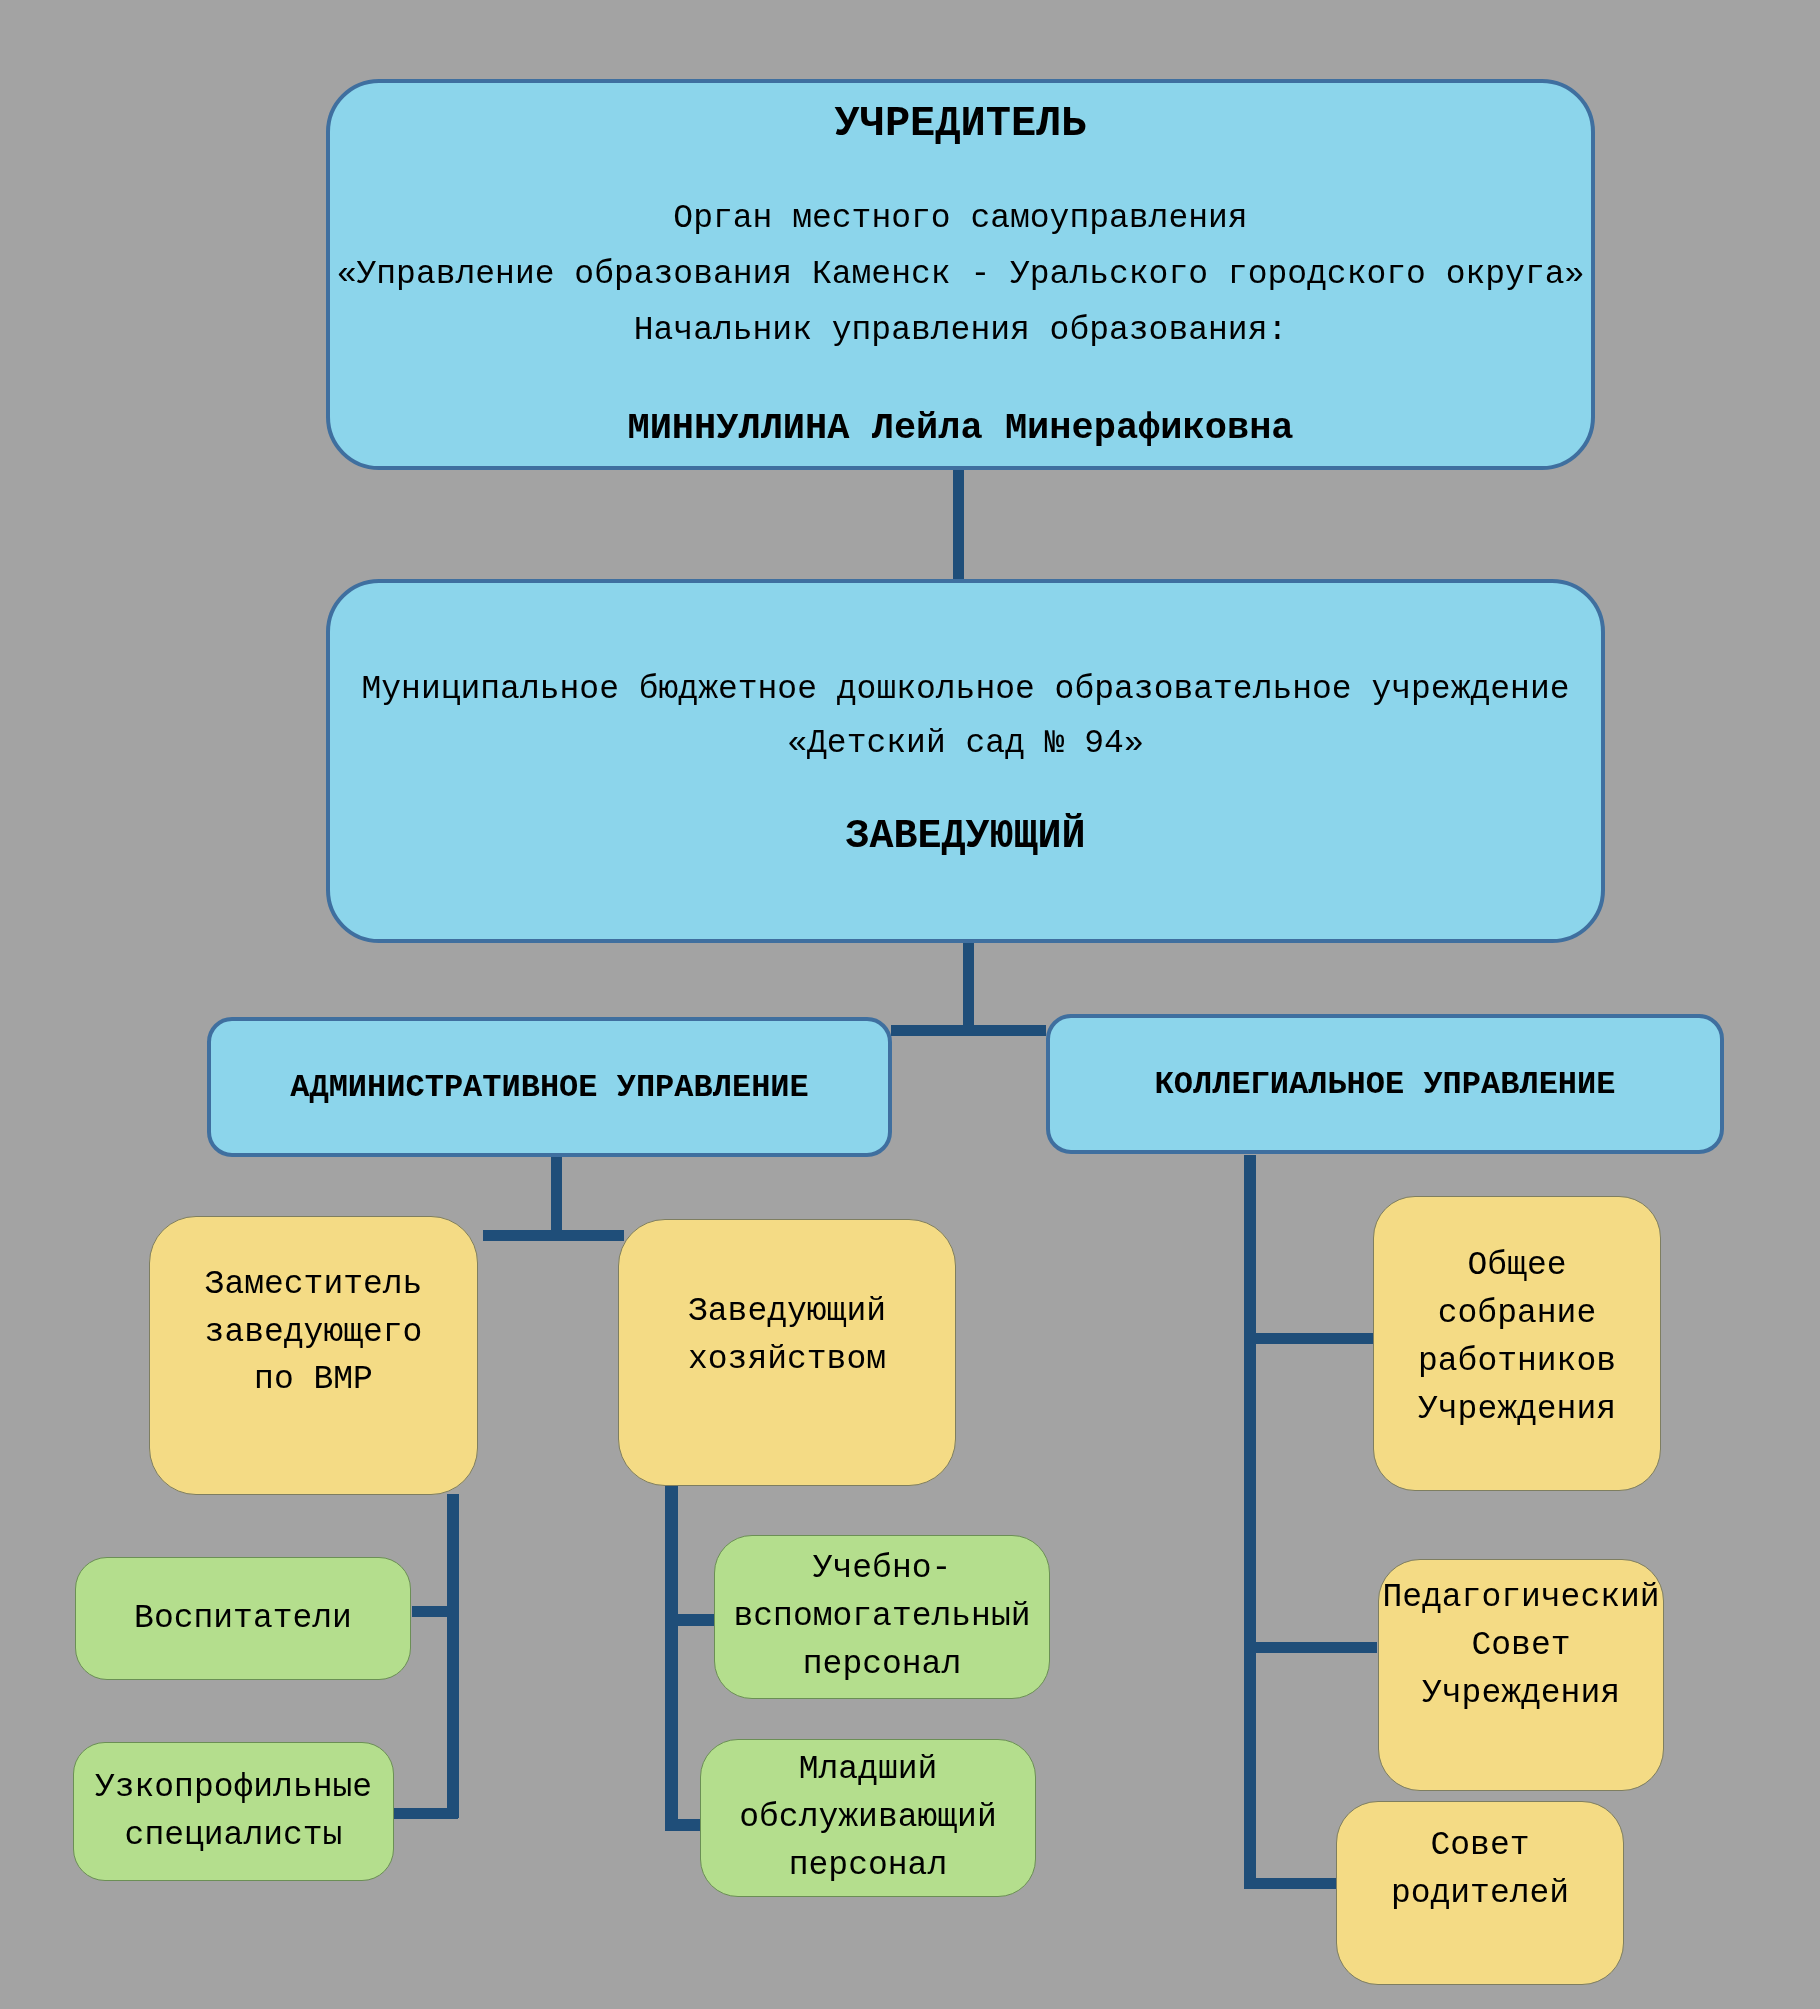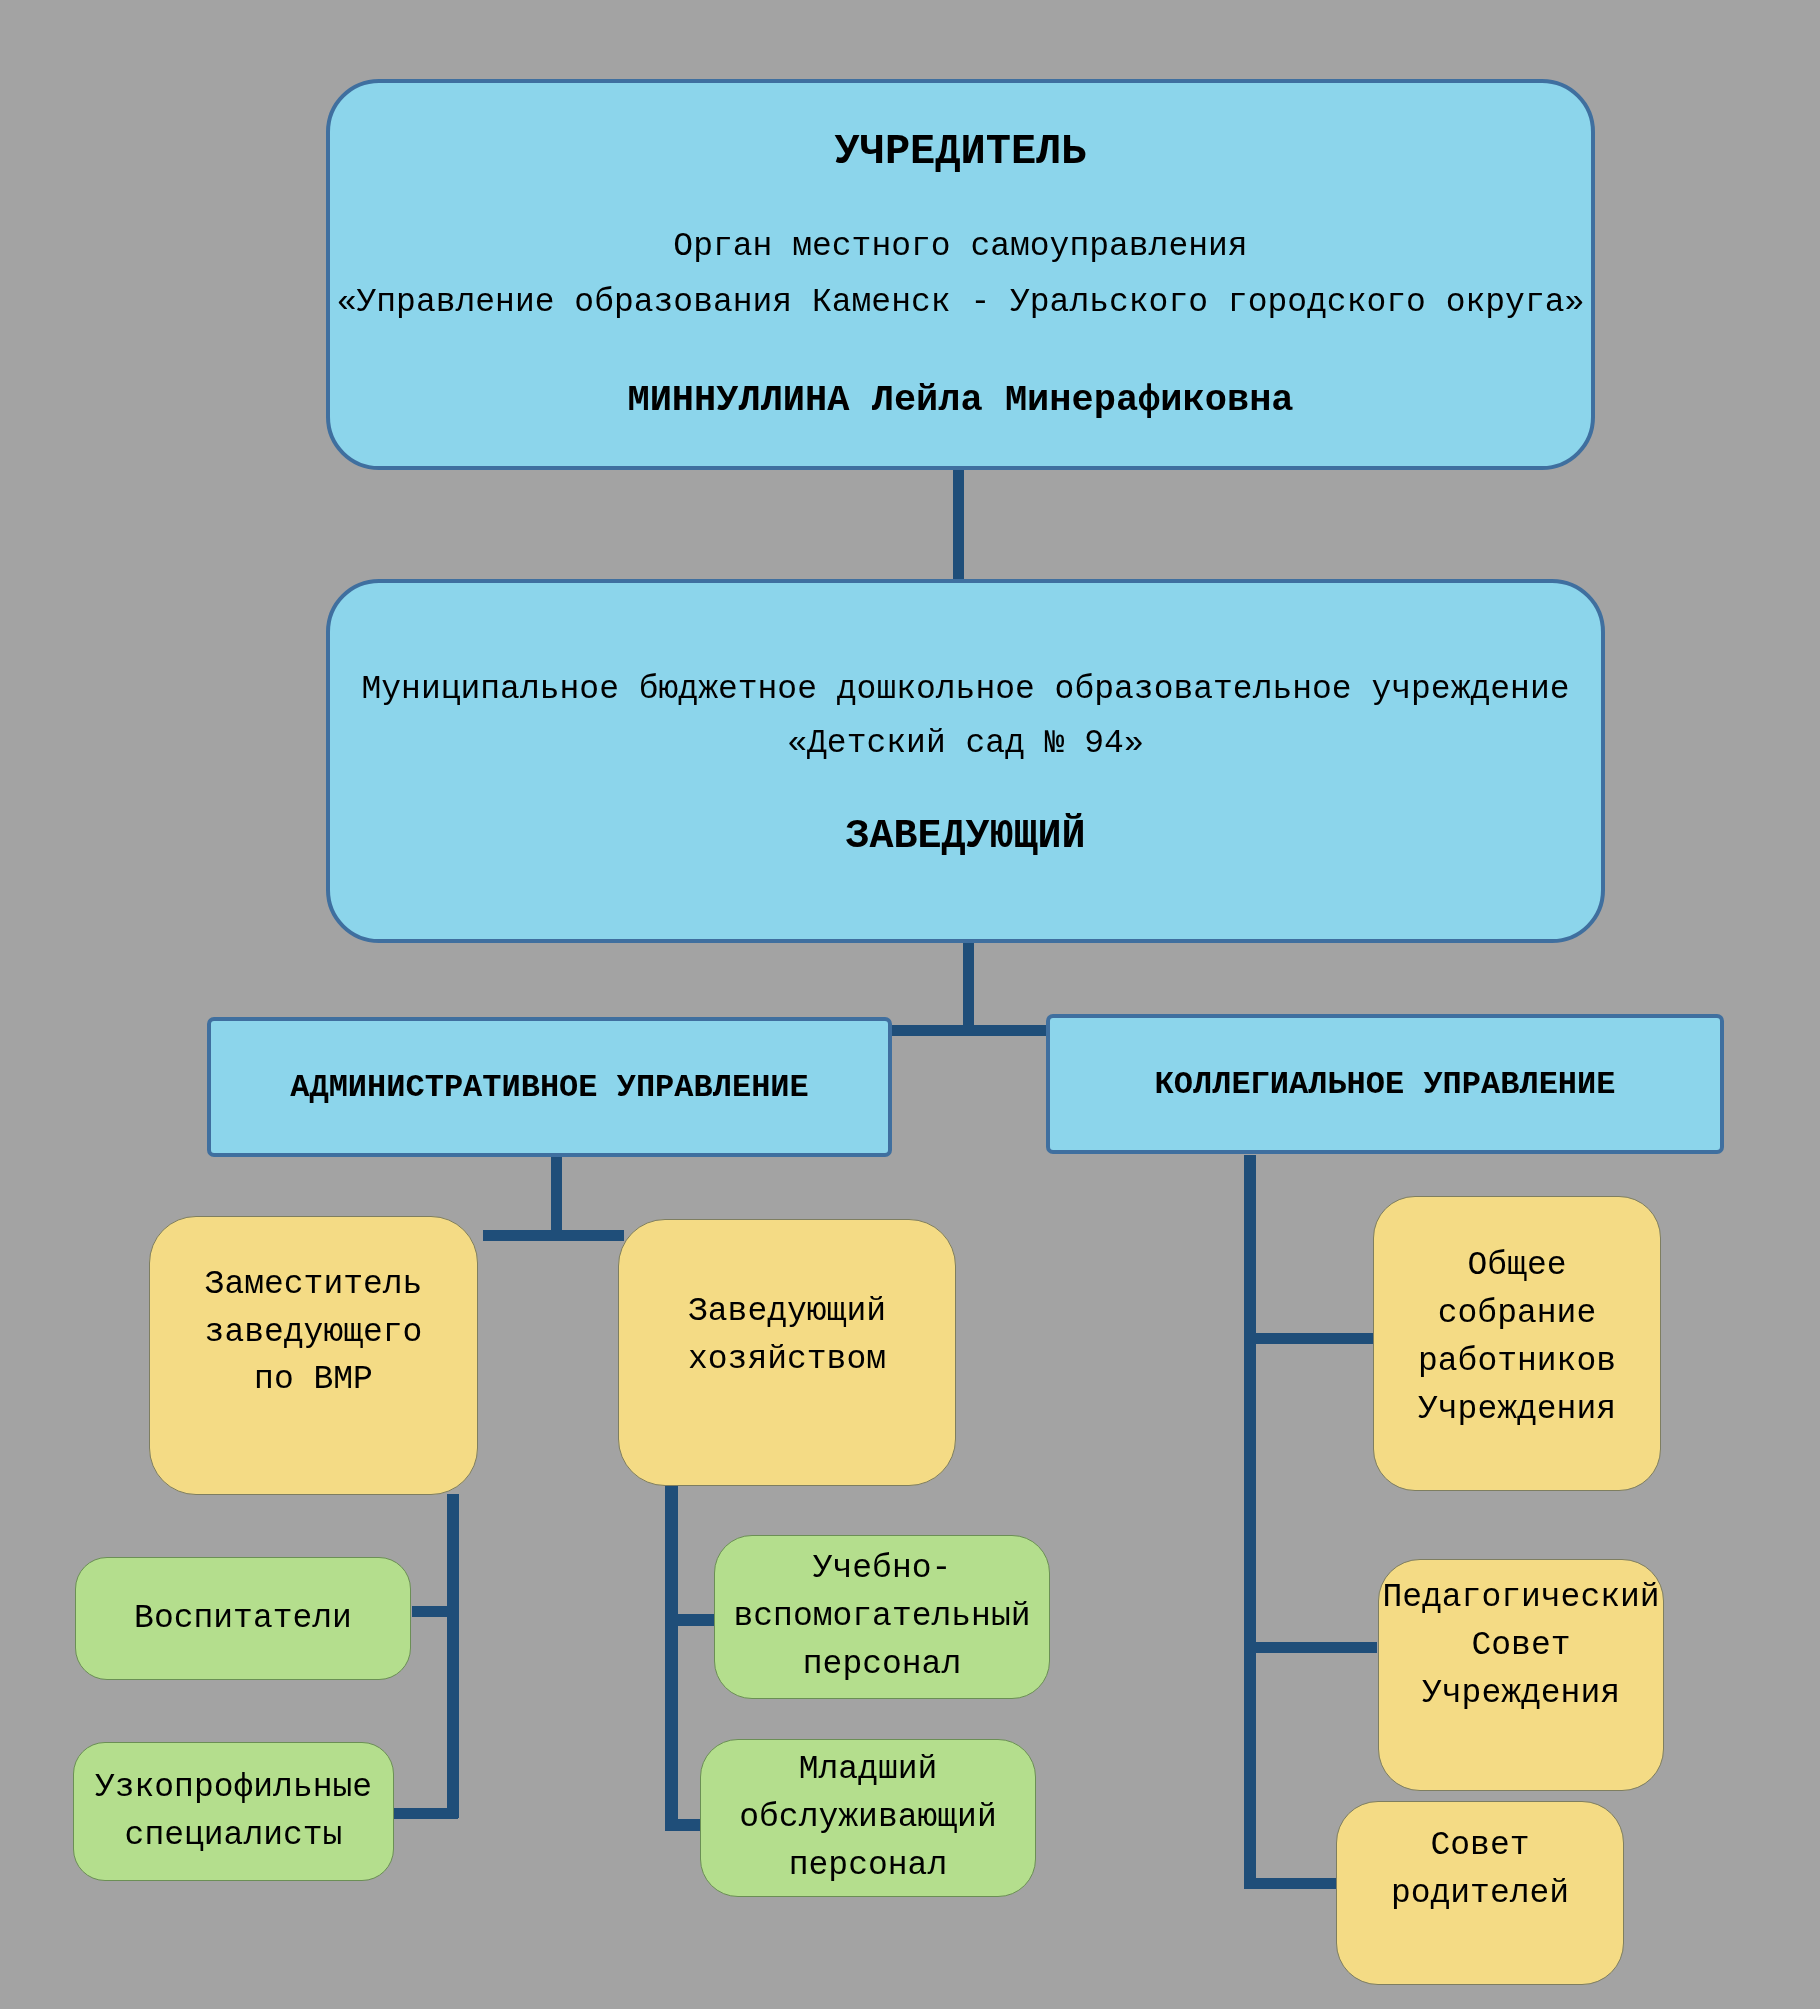--- a/index.html
+++ b/index.html
@@ -20,21 +20,21 @@
     flex-direction: column;
     align-items: center;
     justify-content: center;
     text-align: center;
   }
   .blue {
     background: var(--blue-fill, #8CD5EB);
     border: 4.2px solid var(--blue-border, #3F6F9F);
     border-radius: 53px;
   }
-  .blue.small { border-radius: 7px; }
+  .blue.small { border-radius: 25px; }
   .yellow {
     background: var(--yellow-fill, #F4DB85);
     border: 1.7px solid var(--yellow-border, #7E7E60);
     border-radius: 47px;
   }
   .green {
     background: var(--green-fill, #B4DE8D);
     border: 1.7px solid var(--green-border, #6B8F55);
     border-radius: 32px;
   }
@@ -68,20 +68,21 @@
 
   <div class="conn" style="left:1244px; top:1155px; width:11.7px; height:734px;"></div>
   <div class="conn" style="left:1252px; top:1333px; width:121px; height:11px;"></div>
   <div class="conn" style="left:1252px; top:1642px; width:125px; height:11px;"></div>
   <div class="conn" style="left:1244px; top:1878px; width:92px; height:11px;"></div>
 
   <div class="box blue" style="left:326px; top:79px; width:1269px; height:391px;">
     <div class="founder-title">УЧРЕДИТЕЛЬ</div>
     <div class="big-line">Орган местного самоуправления</div>
     <div class="big-line">«Управление образования Каменск - Уральского городского округа»</div>
+    <div class="big-line">Начальник управления образования:</div>
     <div class="founder-name">МИННУЛЛИНА Лейла Минерафиковна</div>
   </div>
 
   <div class="box blue" style="left:326px; top:579px; width:1279px; height:364px;">
     <div class="inst-line">Муниципальное бюджетное дошкольное образовательное учреждение</div>
     <div class="inst-line">«Детский сад № 94»</div>
     <div class="inst-title">ЗАВЕДУЮЩИЙ</div>
   </div>
 
   <div class="box blue small" style="left:207px; top:1017px; width:685px; height:140px;">

